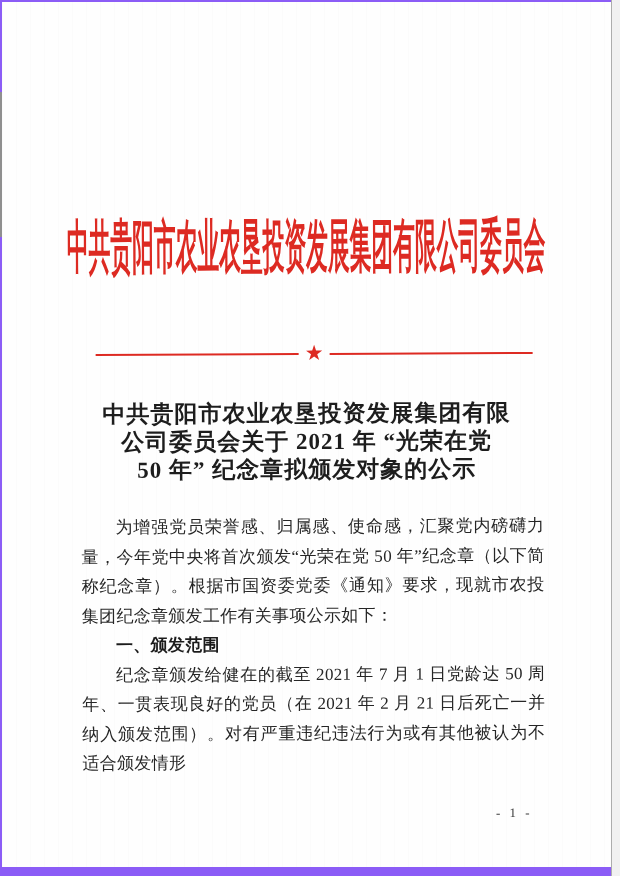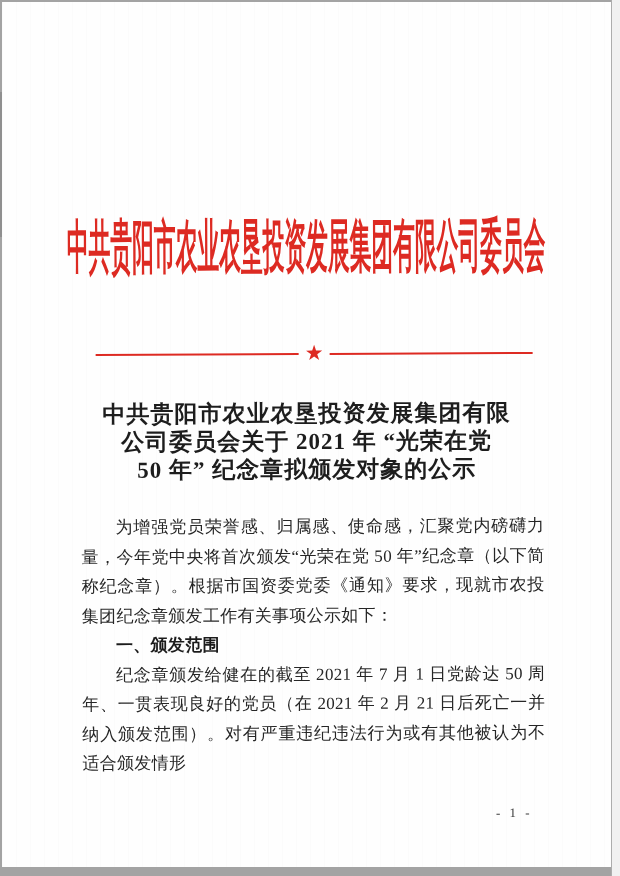--- a/index.html
+++ b/index.html
@@ -4,21 +4,21 @@
 <style>
   html, body {
     margin: 0;
     padding: 0;
     font-family: "Liberation Serif", "DejaVu Serif", serif;
   }
   .canvas {
     position: relative;
     width: 620px;
     height: 876px;
-    background: #a3a3a3;
+    background: #8b5cf6;
     overflow: hidden;
   }
   
   .page {
     position: absolute;
     left: 2px;
     top: 2px;
     width: 609px;
     height: 865px;
     background: #fefefe;

